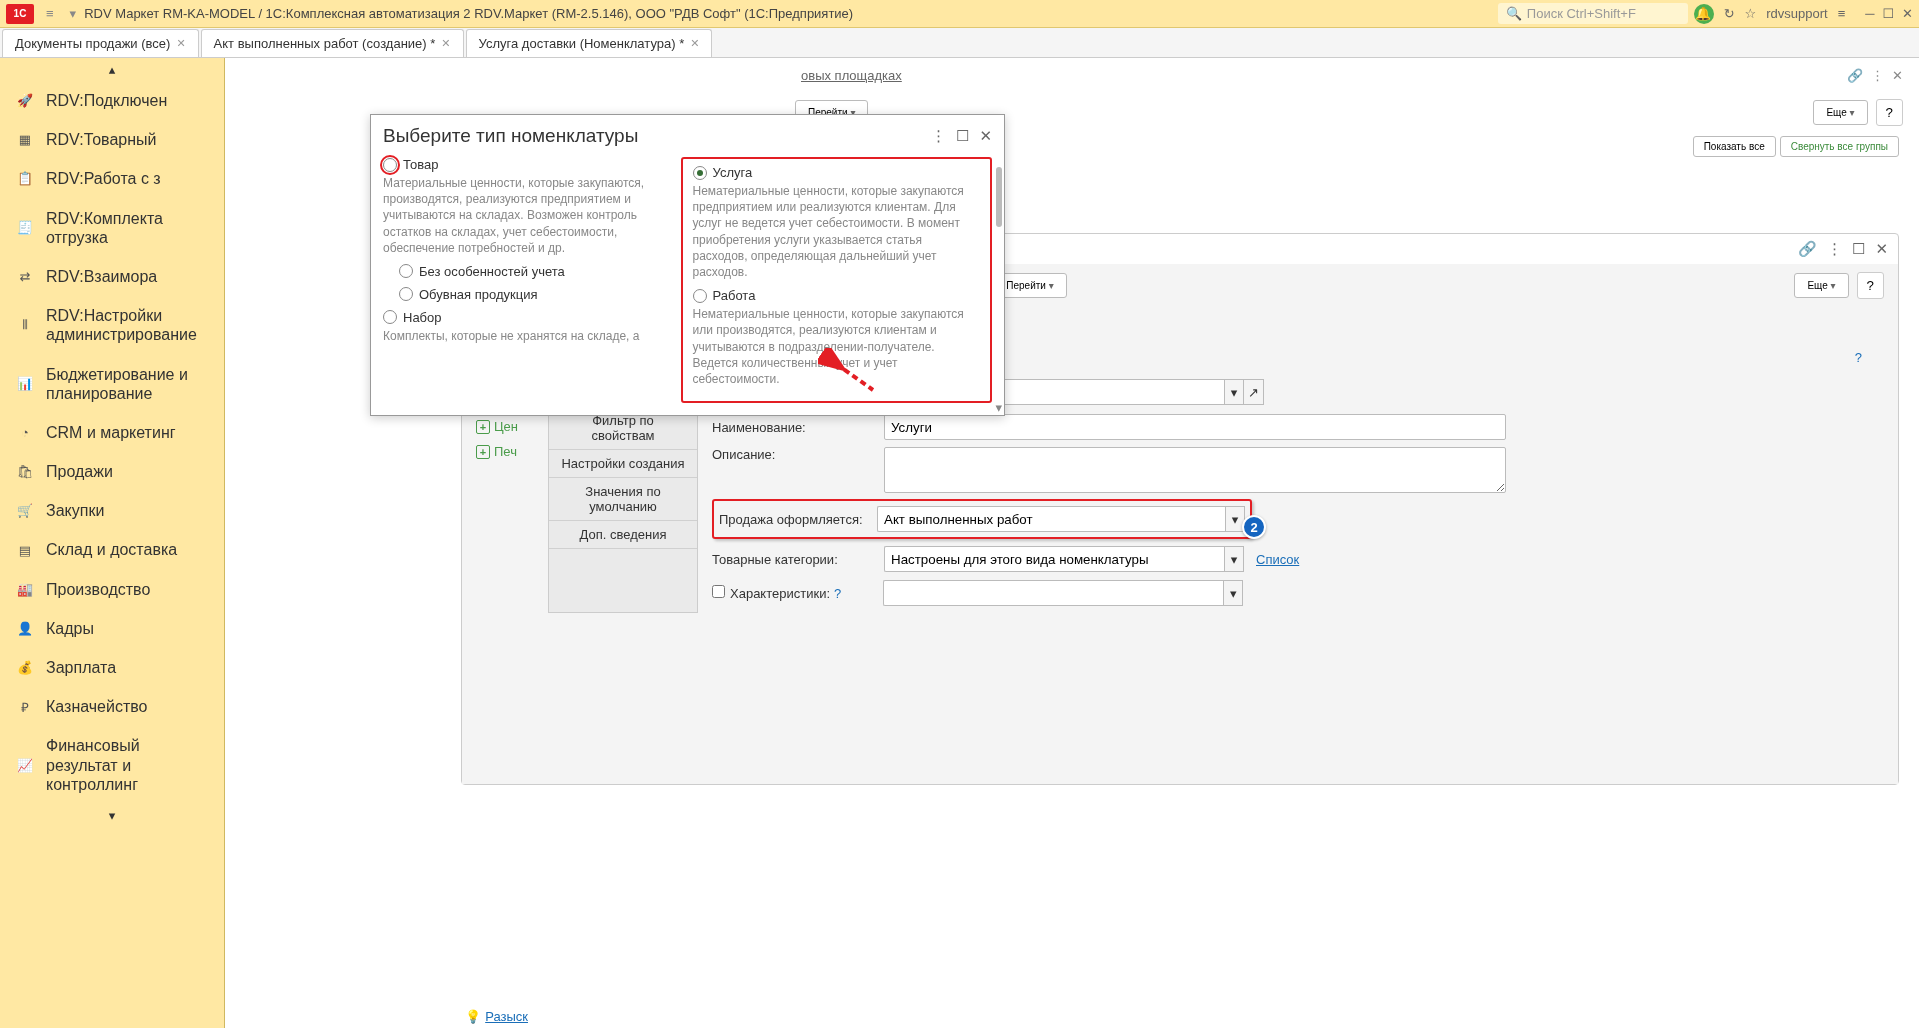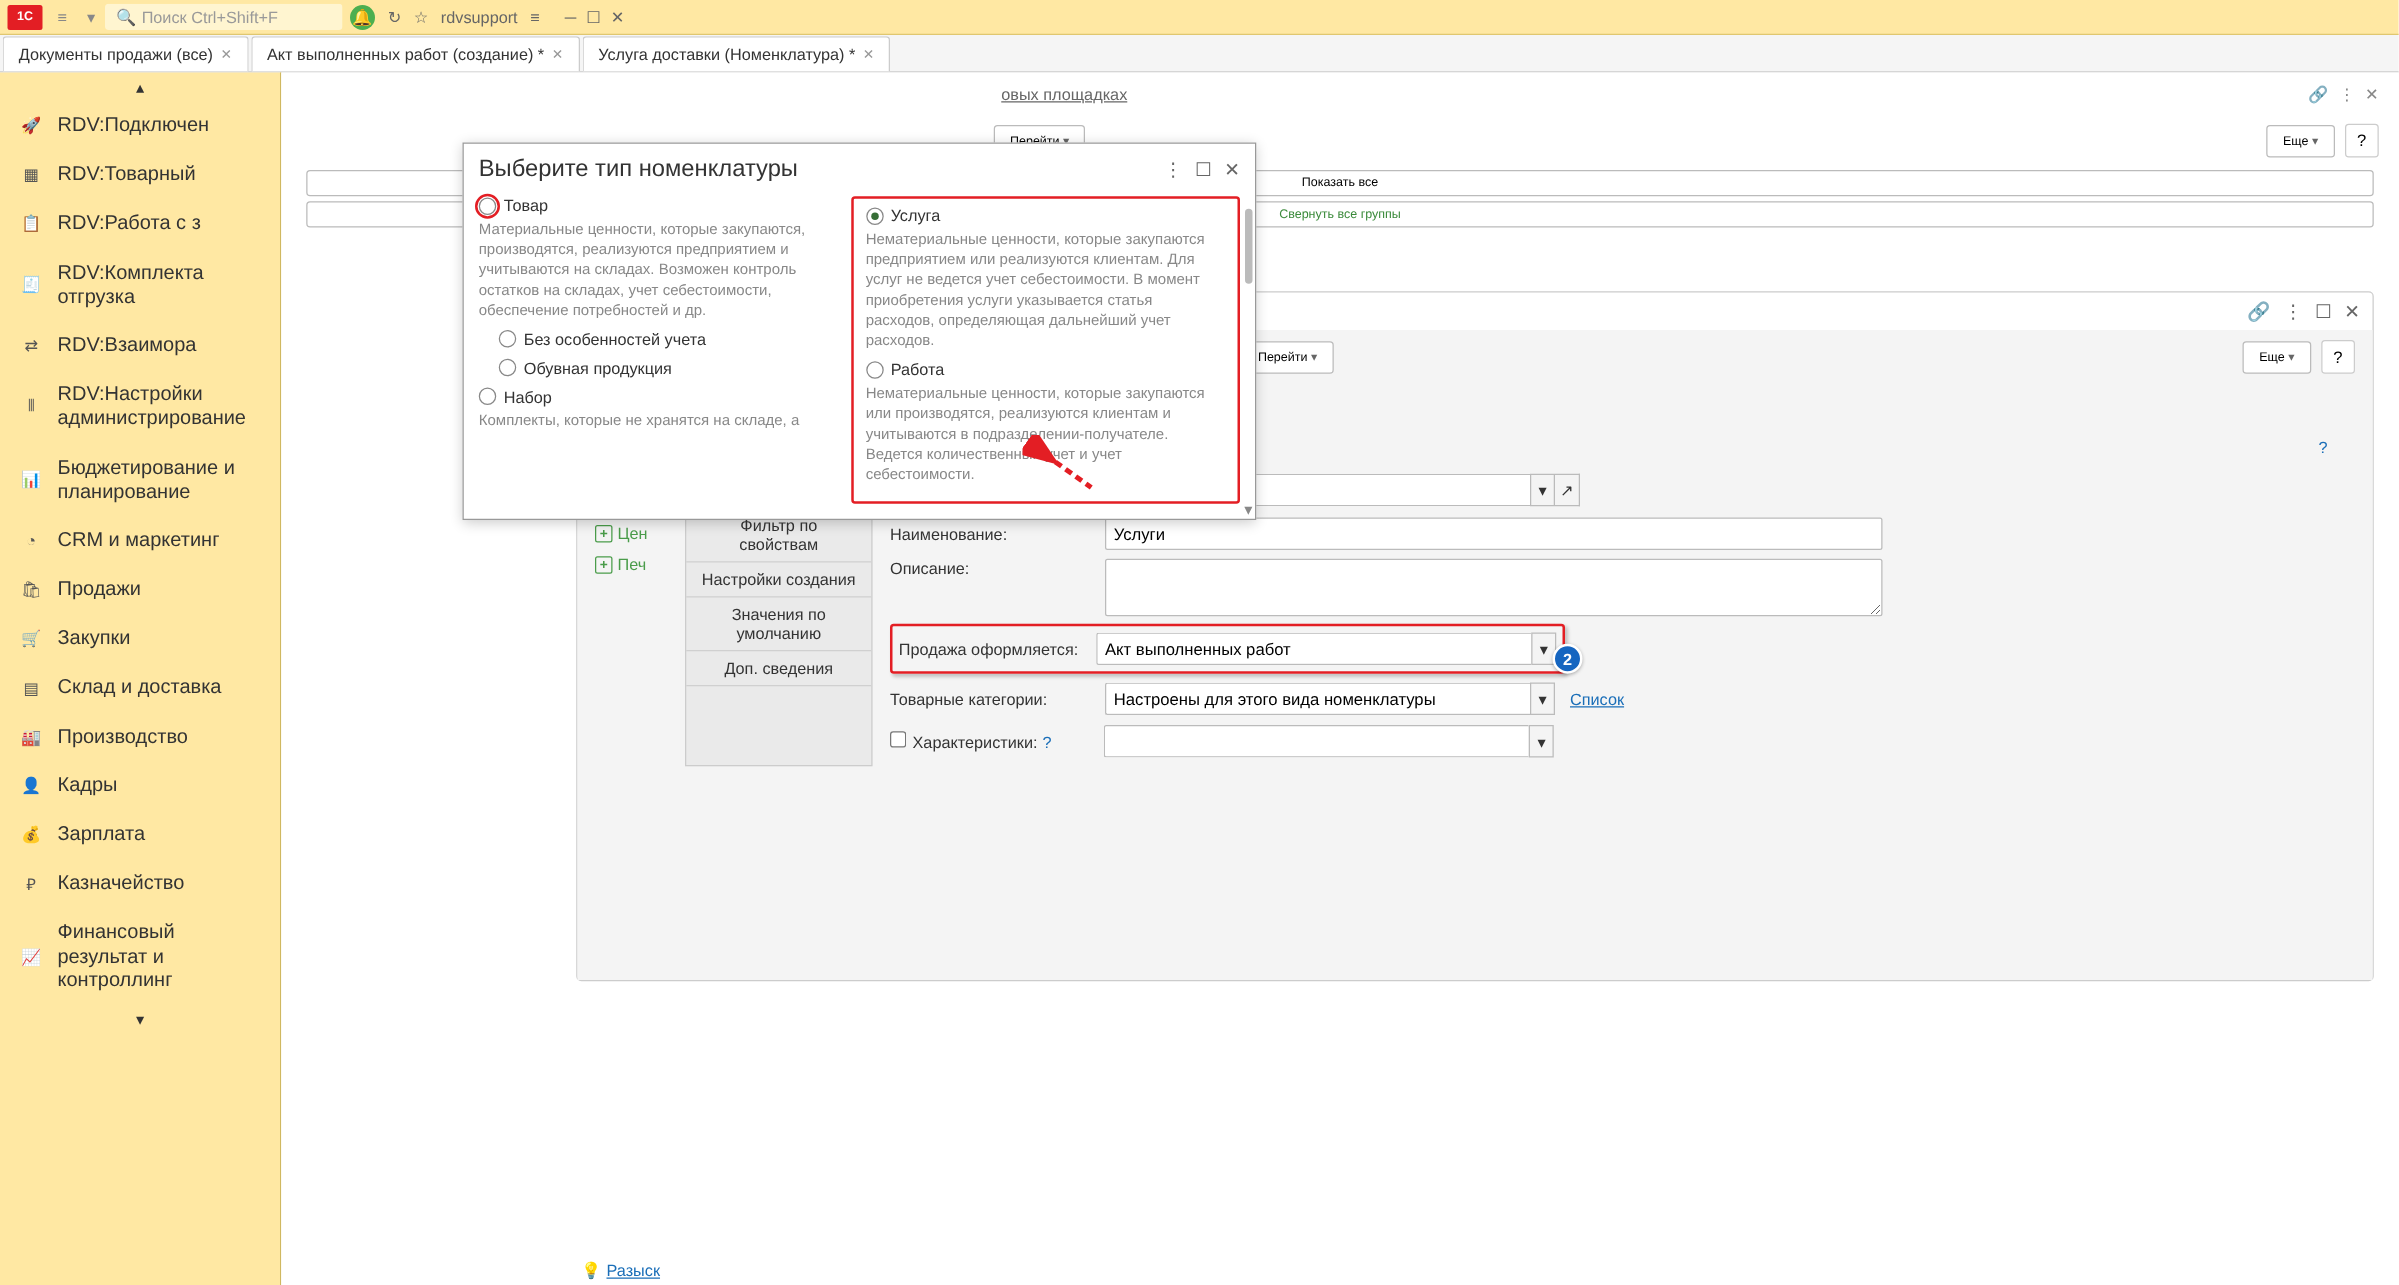--- a/index.html
+++ b/index.html
@@ -33,21 +33,21 @@
     .link-blue { color: #1a6eb8; text-decoration: underline; cursor: pointer; }
     
     .toolbar-row { display: flex; gap: 8px; padding: 6px 16px; align-items: center; }
     .btn { border: 1px solid #bbb; background: #fff; padding: 6px 12px; border-radius: 3px; cursor: pointer; font-size: 10px; }
     .btn-yellow { background: #ffdb4d; border-color: #d0a400; font-weight: bold; }
     .btn-dropdown::after { content: " ▾"; color: #666; }
     .right-push { margin-left: auto; }
     .help-btn { border: 1px solid #ccc; padding: 5px 9px; border-radius: 3px; background: #fff; }
     .green-link { color: #3a8a3a; }
     
-    .show-collapse-row { display: flex; justify-content: flex-end; padding: 4px 20px; gap: 4px; flex-direction: column; }
+    .show-collapse-row { display: flex; justify-content: flex-end; padding: 4px 20px; gap: 4px; }
     .show-collapse-row .btn { padding: 4px 10px; }
     
     .sub-window { position: absolute; left: 236px; top: 175px; right: 20px; background: #fff; border: 1px solid #ccc; border-radius: 4px; }
     .sub-window-header { display: flex; justify-content: flex-end; padding: 6px 10px; gap: 10px; align-items: center; }
     .sub-window-icon { cursor: pointer; color: #666; font-size: 15px; }
     
     .sub-bg { background: #f4f4f4; padding: 8px 14px 20px 14px; }
     .tree-panel { position: absolute; left: 14px; top: 50px; width: 60px; }
     .tree-item { display: flex; align-items: center; gap: 4px; padding: 5px 0; }
     .tree-plus { color: #4a9c4a; font-weight: bold; border: 1px solid #4a9c4a; width: 14px; height: 14px; display: inline-flex; align-items: center; justify-content: center; font-size: 11px; border-radius: 2px; }
@@ -89,20 +89,21 @@
     .arrow-annotation { position: absolute; left: 593px; top: 290px; width: 70px; height: 50px; z-index: 101; pointer-events: none; }
     .footer-hint { position: absolute; bottom: 4px; left: 240px; display: flex; align-items: center; gap: 4px; color: #1a6eb8; }
   </style>
 </head>
 <body>
 
 <div class="titlebar">
   <div class="titlebar-logo">1C</div>
   <span class="titlebar-down">≡</span>
   <span class="titlebar-down">▾</span>
+  <div class="titlebar-title">RDV Маркет RM-KA-MODEL / 1С:Комплексная автоматизация 2 RDV.Маркет (RM-2.5.146), ООО "РДВ Софт"  (1С:Предприятие)</div>
   <div class="titlebar-search">
     <span>🔍</span>
     <span>Поиск Ctrl+Shift+F</span>
   </div>
   <div class="titlebar-icons">
     <span class="bell">🔔</span>
     <span class="titlebar-icon">↻</span>
     <span class="titlebar-icon">☆</span>
     <span class="titlebar-icon">rdvsupport</span>
     <span class="titlebar-icon">≡</span>

